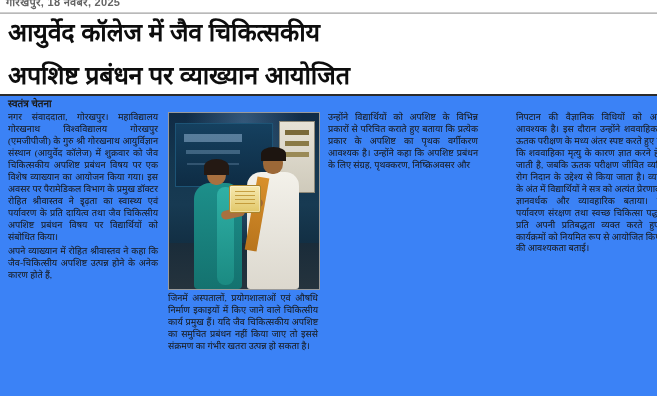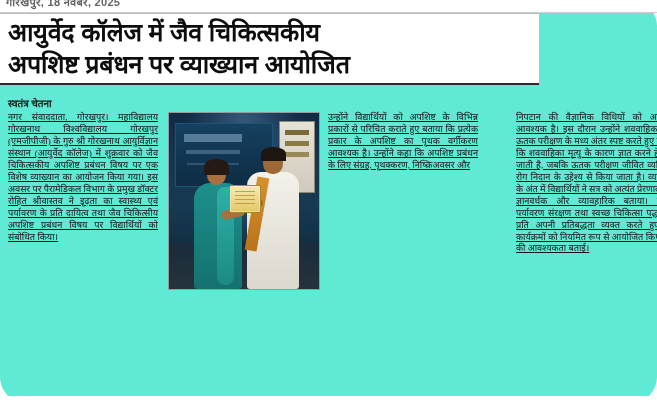--- a/index.html
+++ b/index.html
@@ -11,22 +11,21 @@
     width: 657px;
     height: 403px;
     overflow: hidden;
     font-family: "Liberation Serif", serif;
     color: #111111;
   }
   .page {
     position: relative;
     width: 657px;
     height: 403px;
-    background: #5eead4;
-    border-radius: 26px;
+    background: #3b82f6;
   }
 
   
   .top-strip {
     position: absolute;
     top: 0; left: 0;
     width: 657px;
     height: 12px;
     overflow: hidden;
     background: #ffffff;
@@ -44,38 +43,38 @@
     color: #4a4a4a;
     letter-spacing: 0.3px;
     opacity: 0.85;
   }
 
   
   .headline {
     position: absolute;
     top: 13px;
     left: 0;
-    width: 539px;
+    width: 657px;
     padding: 3px 4px 4px 8px;
     box-sizing: border-box;
     border-top: 1px solid #b9b9b9;
     border-bottom: 2px solid #2b2b2b;
     background: #ffffff;
   }
   .headline-line {
     font-family: "Liberation Sans", sans-serif;
     font-weight: bold;
     font-size: 25px;
     line-height: 1.22;
     color: #0d0d0d;
     letter-spacing: -0.2px;
     white-space: nowrap;
   }
   .headline-line.l2 {
-    margin-top: 1px;
+    margin-top: 12px;
   }
 
   
   .body-area {
     position: absolute;
     top: 96px;
     left: 8px;
     width: 641px;
     height: 300px;
   }
@@ -96,21 +95,21 @@
 
   .col {
     position: absolute;
     top: 0;
     font-size: 9.2px;
     line-height: 1.30;
     text-align: justify;
     color: #161616;
     font-family: "Liberation Serif", serif;
   }
-  .col p { margin: 0 0 3px 0; text-decoration: underline; }
+  .col p { margin: 0 0 3px 0; }
 
   .col-1 { left: 0;   width: 150px; }
   .col-2 { left: 160px; width: 150px; top: 181px; }
   .col-3 { left: 320px; width: 150px; }
   .col-4 { left: 508px; width: 161px; }
 
   
   .photo {
     position: absolute;
     left: 160px;
@@ -282,20 +281,21 @@
     <div class="headline-line l2">अपशिष्ट प्रबंधन पर व्याख्यान आयोजित</div>
   </div>
 
   <div class="body-area">
     <div class="byline">स्वतंत्र चेतना</div>
 
     <div class="columns">
 
       <div class="col col-1">
         <p>नगर संवाददाता, गोरखपुर। महाविद्यालय गोरखनाथ विश्वविद्यालय गोरखपुर (एमजीपीजी) के गुरु श्री गोरखनाथ आयुर्विज्ञान संस्थान (आयुर्वेद कॉलेज) में शुक्रवार को जैव चिकित्सकीय अपशिष्ट प्रबंधन विषय पर एक विशेष व्याख्यान का आयोजन किया गया। इस अवसर पर पैरामेडिकल विभाग के प्रमुख डॉक्टर रोहित श्रीवास्तव ने इृढ़ता का स्वास्थ्य एवं पर्यावरण के प्रति दायित्व तथा जैव चिकित्सीय अपशिष्ट प्रबंधन विषय पर विद्यार्थियों को संबोधित किया।</p>
+        <p>अपने व्याख्यान में रोहित श्रीवास्तव ने कहा कि जैव-चिकित्सीय अपशिष्ट उत्पन्न होने के अनेक कारण होते हैं,</p>
       </div>
 
       <div class="photo">
         <div class="photo-inner">
           <div class="screen"></div>
           <div class="banner"></div>
           <div class="floor"></div>
           <div class="person-a">
             <div class="body"></div>
             <div class="drape"></div>
@@ -307,20 +307,23 @@
             <div class="body"></div>
             <div class="sash"></div>
             <div class="head"></div>
             <div class="hair"></div>
             <div class="arm"></div>
           </div>
           <div class="plaque"></div>
         </div>
       </div>
 
+      <div class="col col-2">
+        <p>जिनमें अस्पतालों, प्रयोगशालाओं एवं औषधि निर्माण इकाइयों में किए जाने वाले चिकित्सीय कार्य प्रमुख हैं। यदि जैव चिकित्सकीय अपशिष्ट का समुचित प्रबंधन नहीं किया जाए तो इससे संक्रमण का गंभीर खतरा उत्पन्न हो सकता है।</p>
+      </div>
 
       <div class="col col-3">
         <p>उन्होंने विद्यार्थियों को अपशिष्ट के विभिन्न प्रकारों से परिचित कराते हुए बताया कि प्रत्येक प्रकार के अपशिष्ट का पृथक वर्गीकरण आवश्यक है। उन्होंने कहा कि अपशिष्ट प्रबंधन के लिए संग्रह, पृथक्करण, निष्क्रिअवसर और</p>
       </div>
 
       <div class="col col-4">
         <p>निपटान की वैज्ञानिक विधियों को अपनाना आवश्यक है। इस दौरान उन्होंने शववाहिका तथा ऊतक परीक्षण के मध्य अंतर स्पष्ट करते हुए बताया कि शववाहिका मृत्यु के कारण ज्ञात करने हेतु की जाती है, जबकि ऊतक परीक्षण जीवित व्यक्ति में रोग निदान के उद्देश्य से किया जाता है। व्याख्यान के अंत में विद्यार्थियों ने सत्र को अत्यंत प्रेरणादायक, ज्ञानवर्धक और व्यावहारिक बताया। उन्होंने पर्यावरण संरक्षण तथा स्वच्छ चिकित्सा पद्धति के प्रति अपनी प्रतिबद्धता व्यक्त करते हुए ऐसे कार्यक्रमों को नियमित रूप से आयोजित किए जाने की आवश्यकता बताई।</p>
       </div>
 
     </div>

